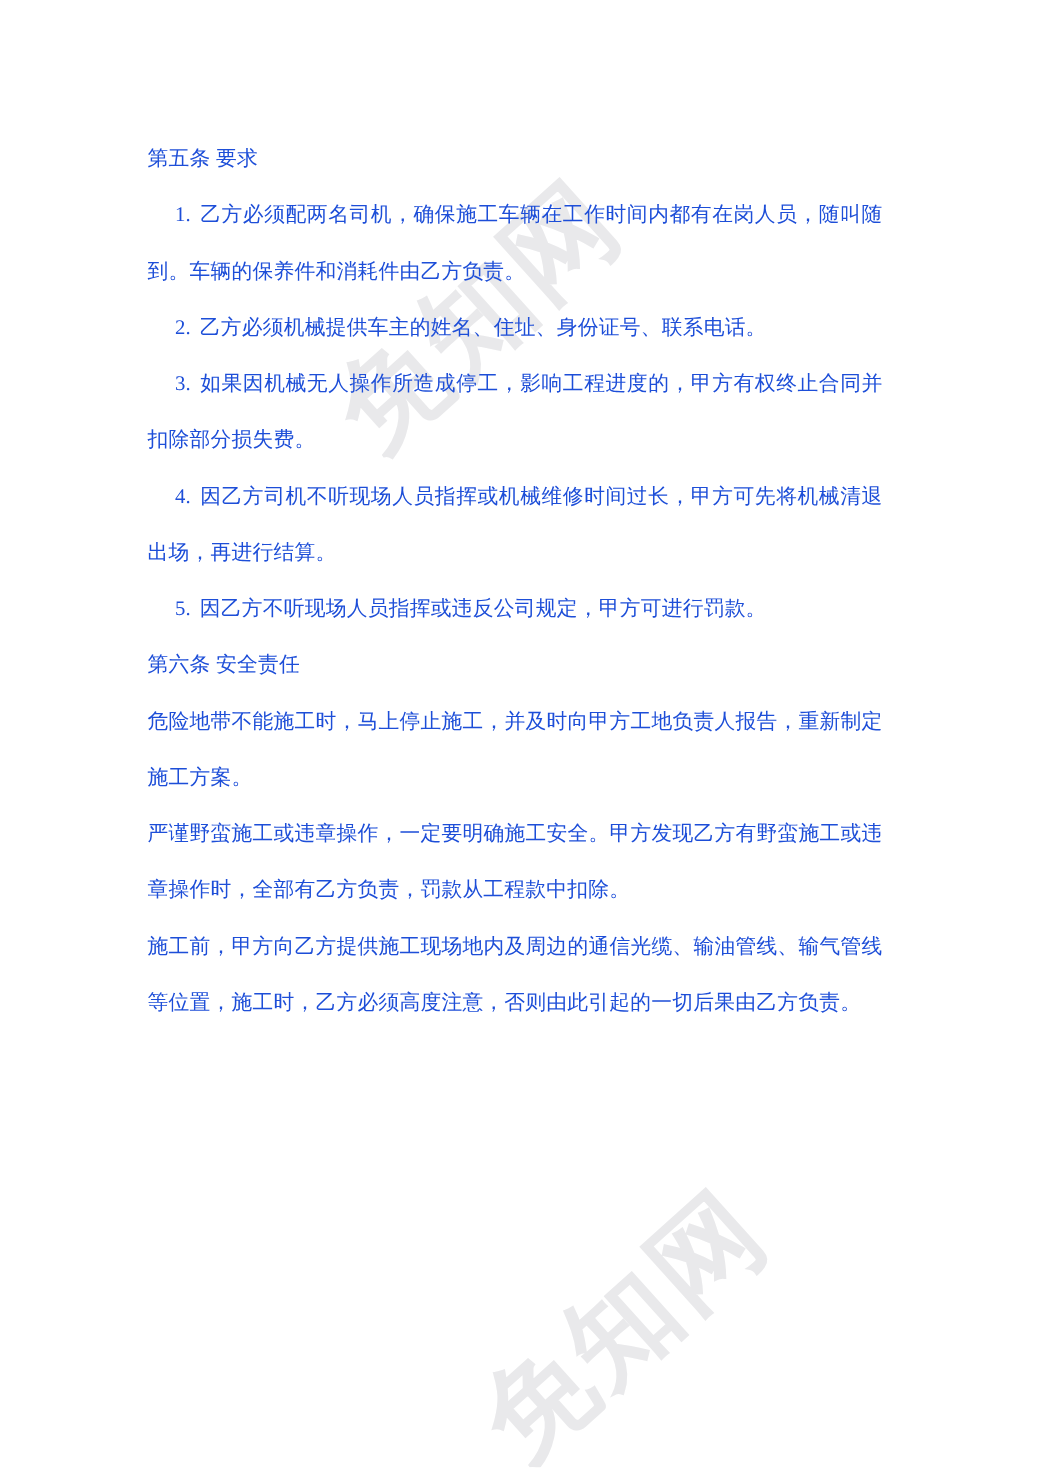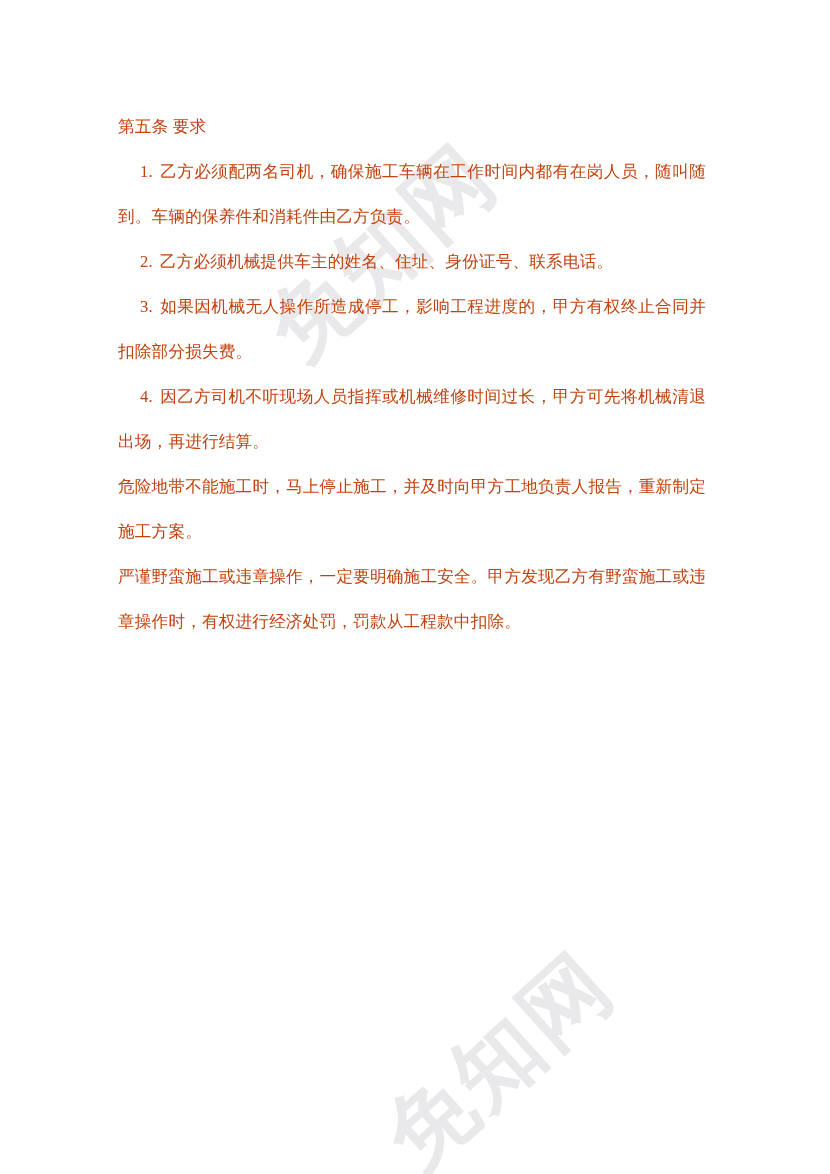--- a/index.html
+++ b/index.html
@@ -52,21 +52,21 @@
   
   .doc-body {
     position: absolute;
     left: 118px;
     top: 104px;
     width: 588px;
     z-index: 2;
   }
 
   .blk {
-    color: #c2410c;
+    color: #1d4ed8;
     font-size: 16.6px;
     line-height: 45px;
     text-align: justify;
     text-justify: inter-ideograph;
     margin: 0;
     letter-spacing: 0.2px;
   }
 
   
   .heading {
@@ -95,17 +95,20 @@
     <div class="watermark wm-main" style="color: rgb(233, 233, 235);">免知网</div>
     <div class="watermark wm-bottom" style="color: rgb(233, 233, 235);">免知网</div>
   </div>
 
   <div class="doc-body" id="doc-body" style="color: rgb(58, 58, 58);">
       <p class="blk heading">第五条 要求</p>
       <p class="blk list-item"><span class="marker">1.</span><span>乙方必须配两名司机，确保施工车辆在工作时间内都有在岗人员，随叫随到。车辆的保养件和消耗件由乙方负责。</span></p>
       <p class="blk list-item"><span class="marker">2.</span><span>乙方必须机械提供车主的姓名、住址、身份证号、联系电话。</span></p>
       <p class="blk list-item"><span class="marker">3.</span><span>如果因机械无人操作所造成停工，影响工程进度的，甲方有权终止合同并扣除部分损失费。</span></p>
       <p class="blk list-item"><span class="marker">4.</span><span>因乙方司机不听现场人员指挥或机械维修时间过长，甲方可先将机械清退出场，再进行结算。</span></p>
+      <p class="blk list-item"><span class="marker">5.</span><span>因乙方不听现场人员指挥或违反公司规定，甲方可进行罚款。</span></p>
+      <p class="blk heading">第六条 安全责任</p>
       <p class="blk para">危险地带不能施工时，马上停止施工，并及时向甲方工地负责人报告，重新制定施工方案。</p>
-      <p class="blk para">严谨野蛮施工或违章操作，一定要明确施工安全。甲方发现乙方有野蛮施工或违章操作时，有权进行经济处罚，罚款从工程款中扣除。</p>
+      <p class="blk para">严谨野蛮施工或违章操作，一定要明确施工安全。甲方发现乙方有野蛮施工或违章操作时，全部有乙方负责，罚款从工程款中扣除。</p>
+      <p class="blk para">施工前，甲方向乙方提供施工现场地内及周边的通信光缆、输油管线、输气管线等位置，施工时，乙方必须高度注意，否则由此引起的一切后果由乙方负责。</p>
     </div>
 
 </div>
 
 </body></html>

